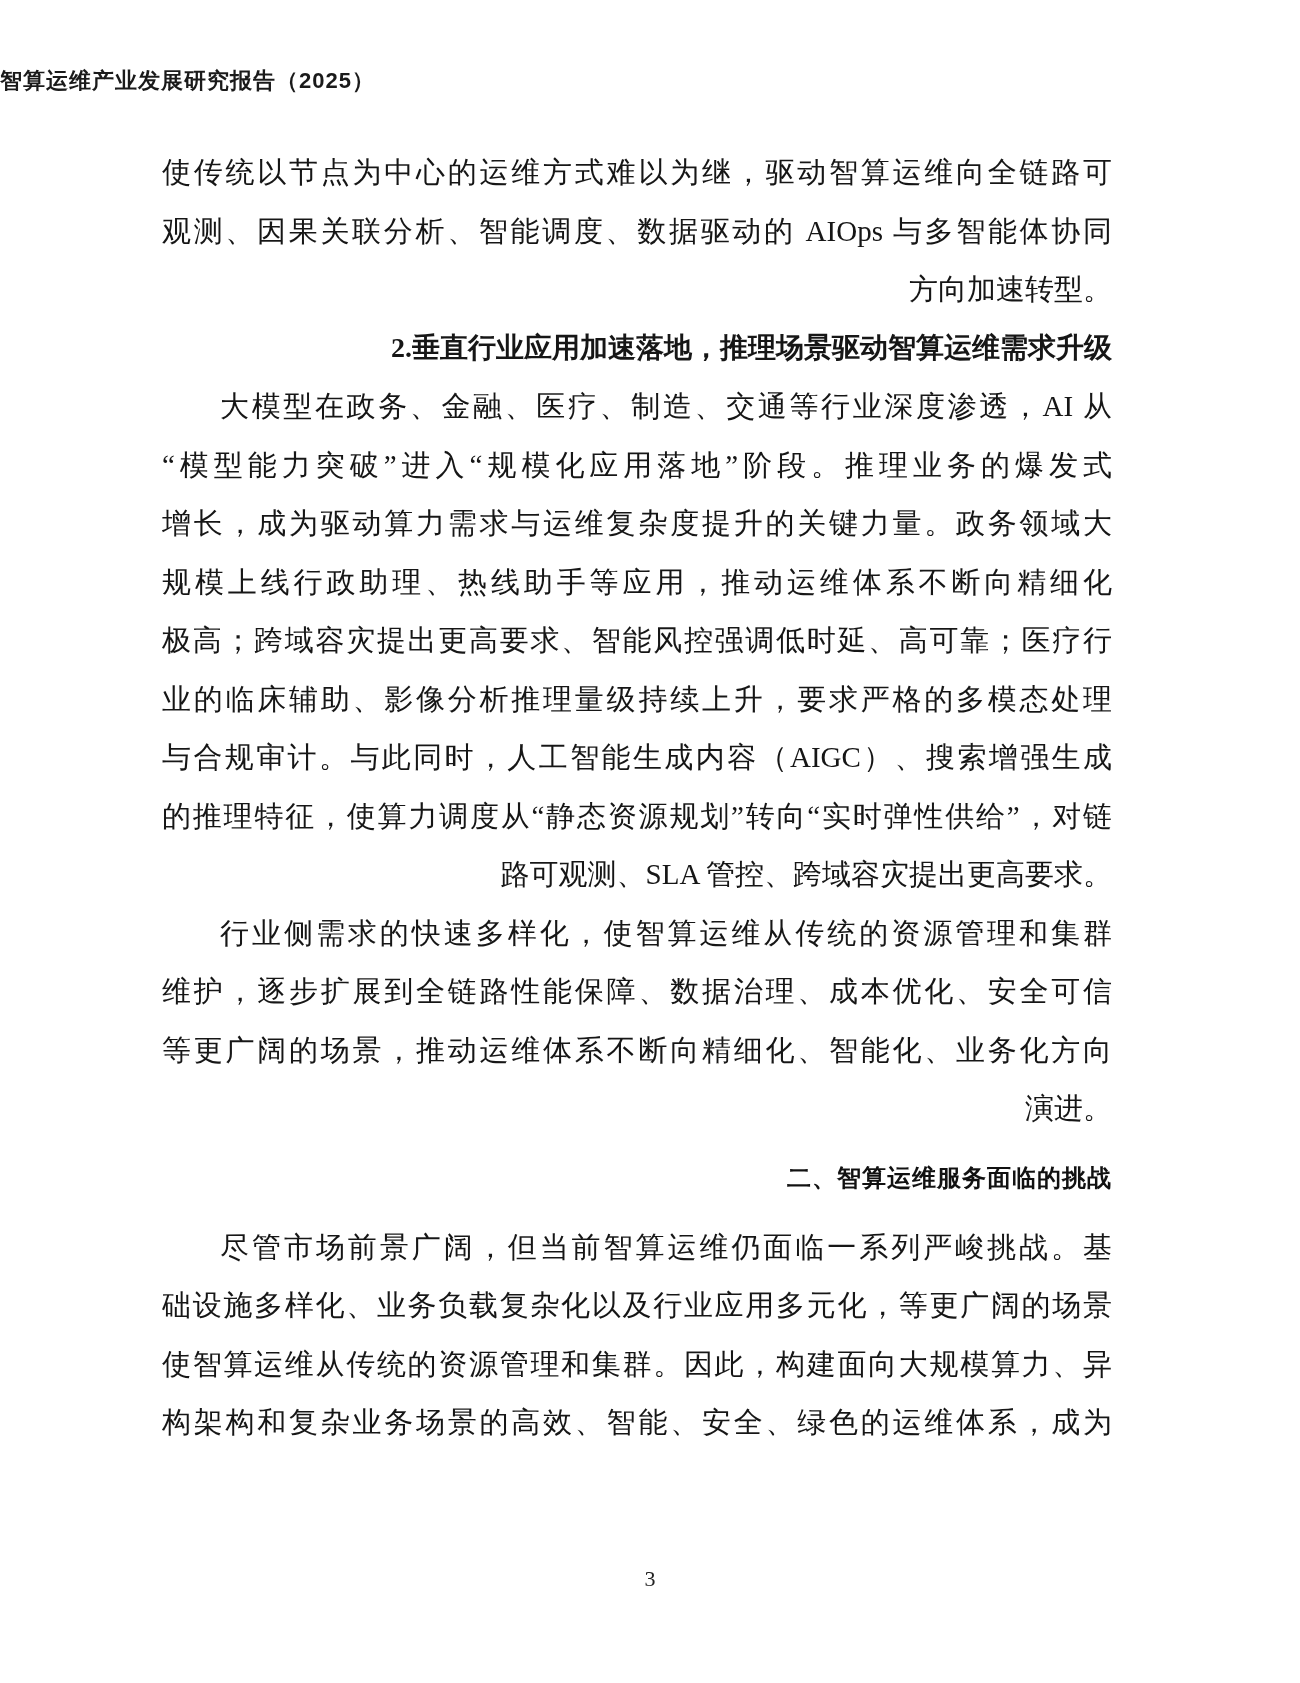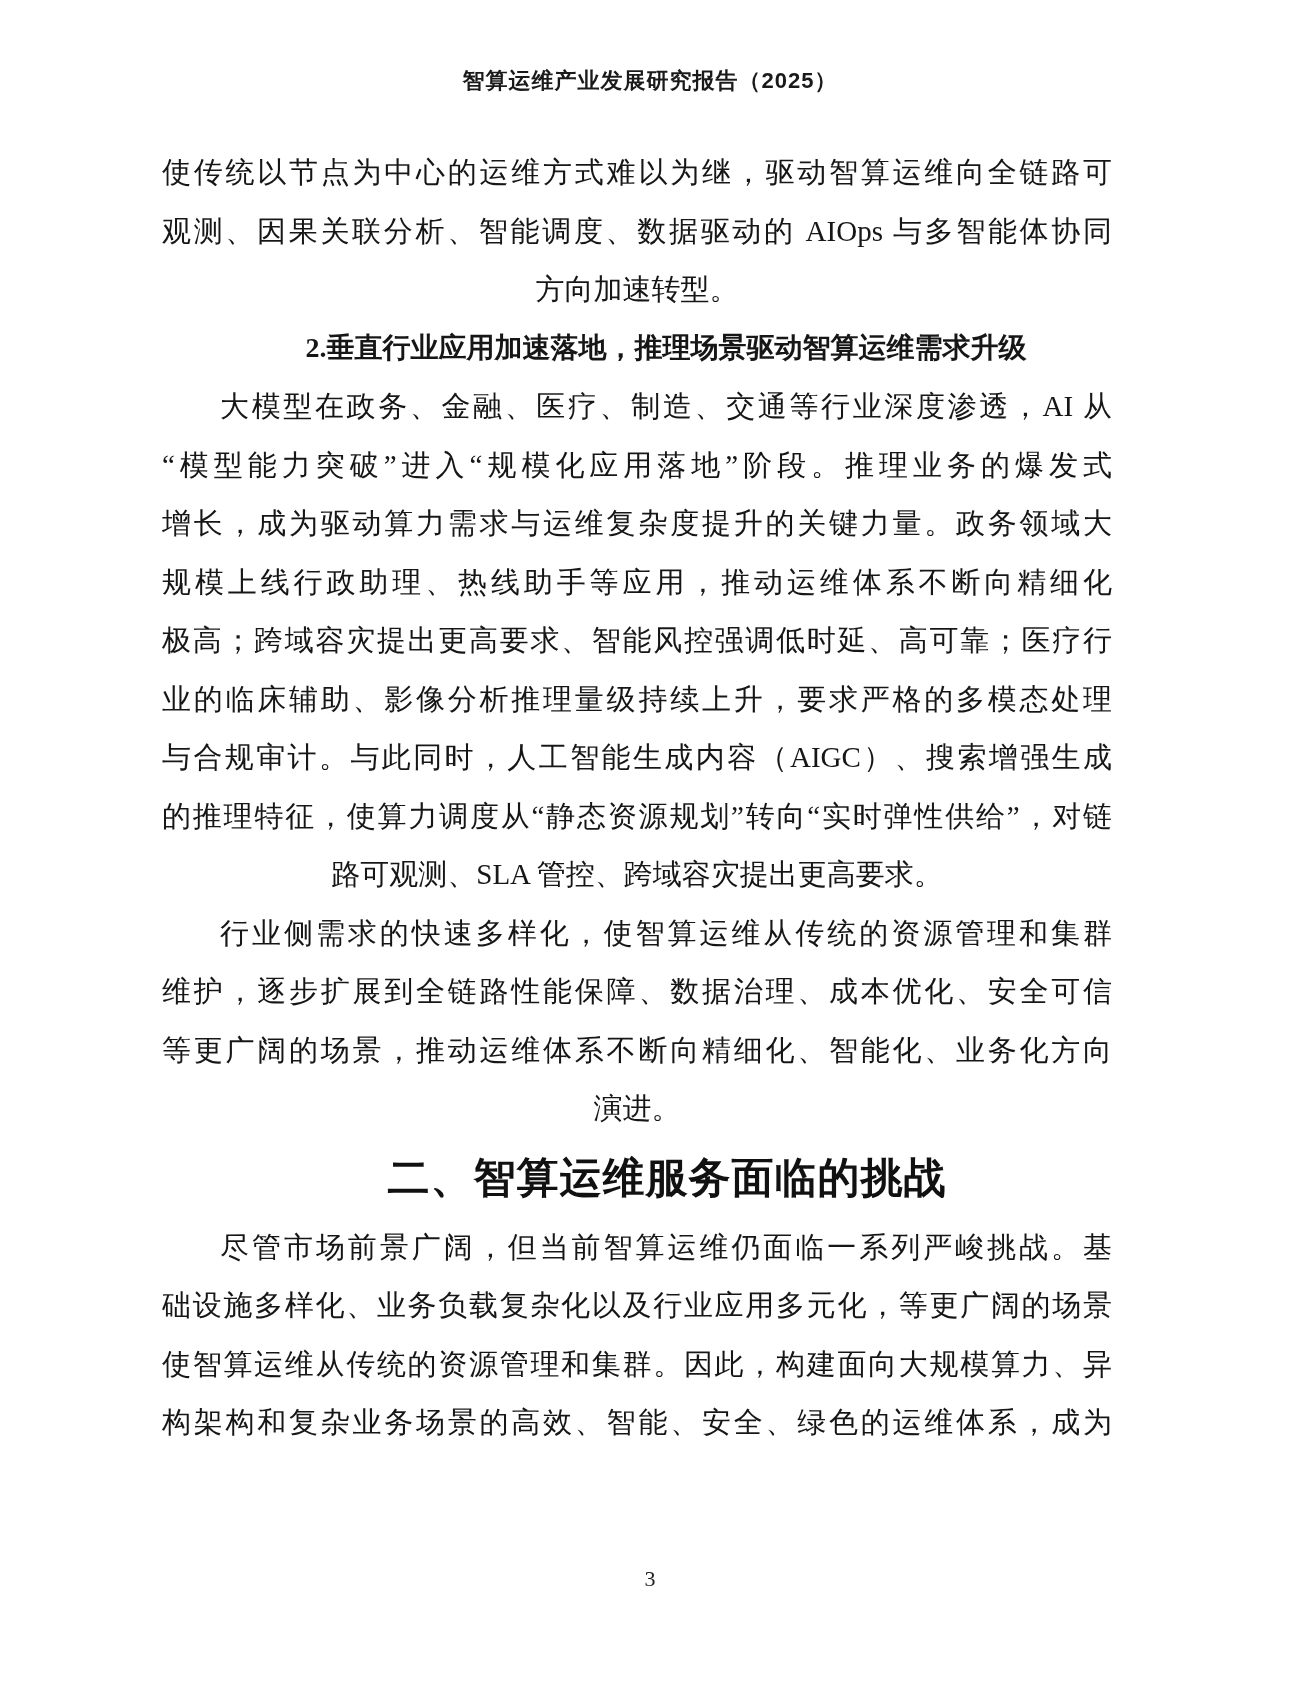--- a/index.html
+++ b/index.html
@@ -11,52 +11,51 @@
     background: #ffffff;
     color: #161616;
     font-family: "Liberation Serif", "DejaVu Serif", serif;
     overflow: hidden;
   }
   .page-header {
     position: absolute;
     top: 66px;
     left: 0;
     width: 100%;
-    text-align: center;
     font-family: "Liberation Sans", "DejaVu Sans", sans-serif;
     font-weight: bold;
     font-size: 22px;
     letter-spacing: 1px;
     color: #1a1a1a;
   }
   .doc-body {
     position: absolute;
     left: 162px;
     top: 143px;
     width: 950px;
   }
   .block { margin: 0; }
   .line {
     height: 58.5px;
     line-height: 58.5px;
     font-size: 29px;
     white-space: normal;
     overflow: hidden;
-    text-align: center;
+    text-align: right;
   }
   .line.fill {
     text-align: justify;
     text-align-last: justify;
   }
   .line.indent { padding-left: 58px; }
   .block.subheading .line { font-size: 28px; font-weight: bold; }
   .block.section-heading .line {
     height: 80px;
     line-height: 80px;
-    font-size: 42px;
+    font-size: 24px;
     font-weight: bold;
     font-family: "Liberation Sans", "DejaVu Sans", sans-serif;
     letter-spacing: 1px;
     padding-left: 60px;
     color: #111111;
   }
   .page-footer {
     position: absolute;
     top: 1566px;
     left: 0;

